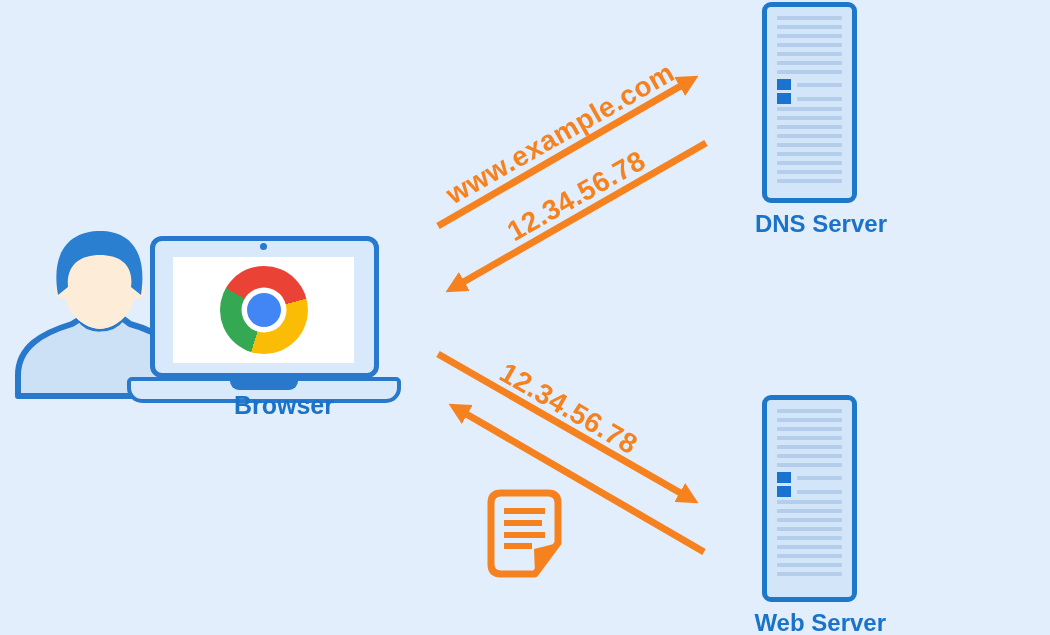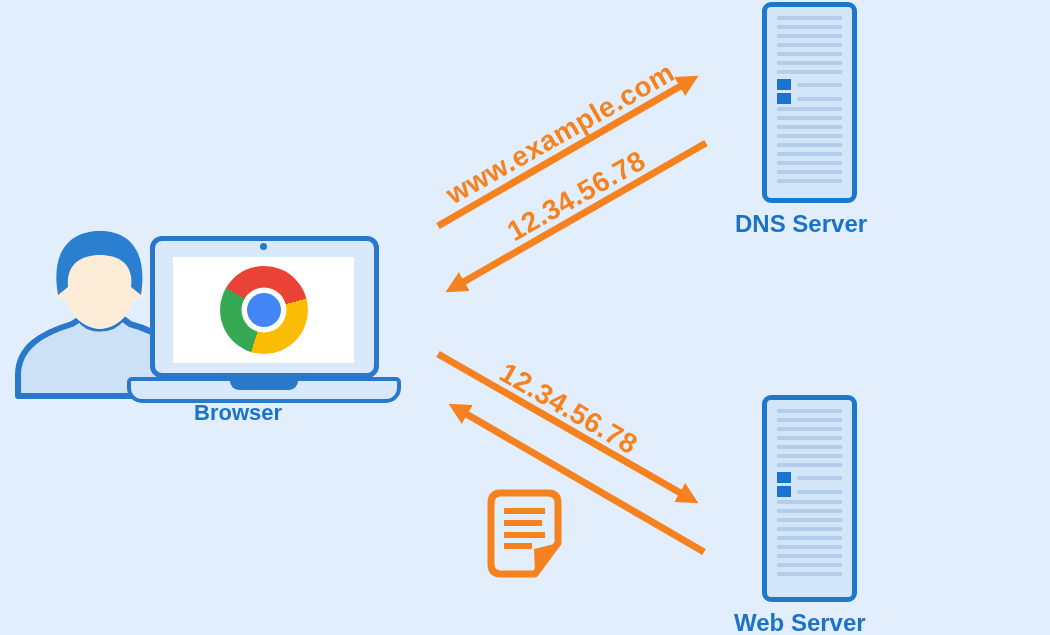--- a/index.html
+++ b/index.html
@@ -28,21 +28,21 @@
     letter-spacing:0.5px;
   }
   .rot-up{transform:rotate(-29.5deg);}
   .rot-down{transform:rotate(30deg);}
 
   
   .node-label{
     position:absolute;
     color:#1b73c9;
     font-weight:bold;
-    text-align:left;
+    text-align:right;
   }
 
   
   .server{
     position:absolute;
     width:85px;
     background:#d3e5f8;
     border:5px solid #1d78ca;
     border-radius:9px;
     box-sizing:content-box;
@@ -129,21 +129,21 @@
              C72,28 58,38 60,60 Z" fill="#2b7fd0"></path>
   </svg>
 
   <div class="abs lap-screen"></div>
   <div class="abs webcam"></div>
   <div class="abs lap-white"></div>
   <div class="abs chrome"></div>
   <div class="abs lap-base">
     <div class="lap-notch"></div>
   </div>
-  <div class="node-label" style="left:194px;top:400px;width:140px;font-size:22px;">Browser</div>
+  <div class="node-label" style="left:194px;top:391px;width:140px;font-size:25px;">Browser</div>
 
   <div class="server" style="left:762px;top:2px;height:191px;">
     <div class="server-screen">
         <div class="srv-row"></div>
         <div class="srv-row"></div>
         <div class="srv-row"></div>
         <div class="srv-row"></div>
         <div class="srv-row"></div>
         <div class="srv-row"></div>
         <div class="srv-row"></div>

